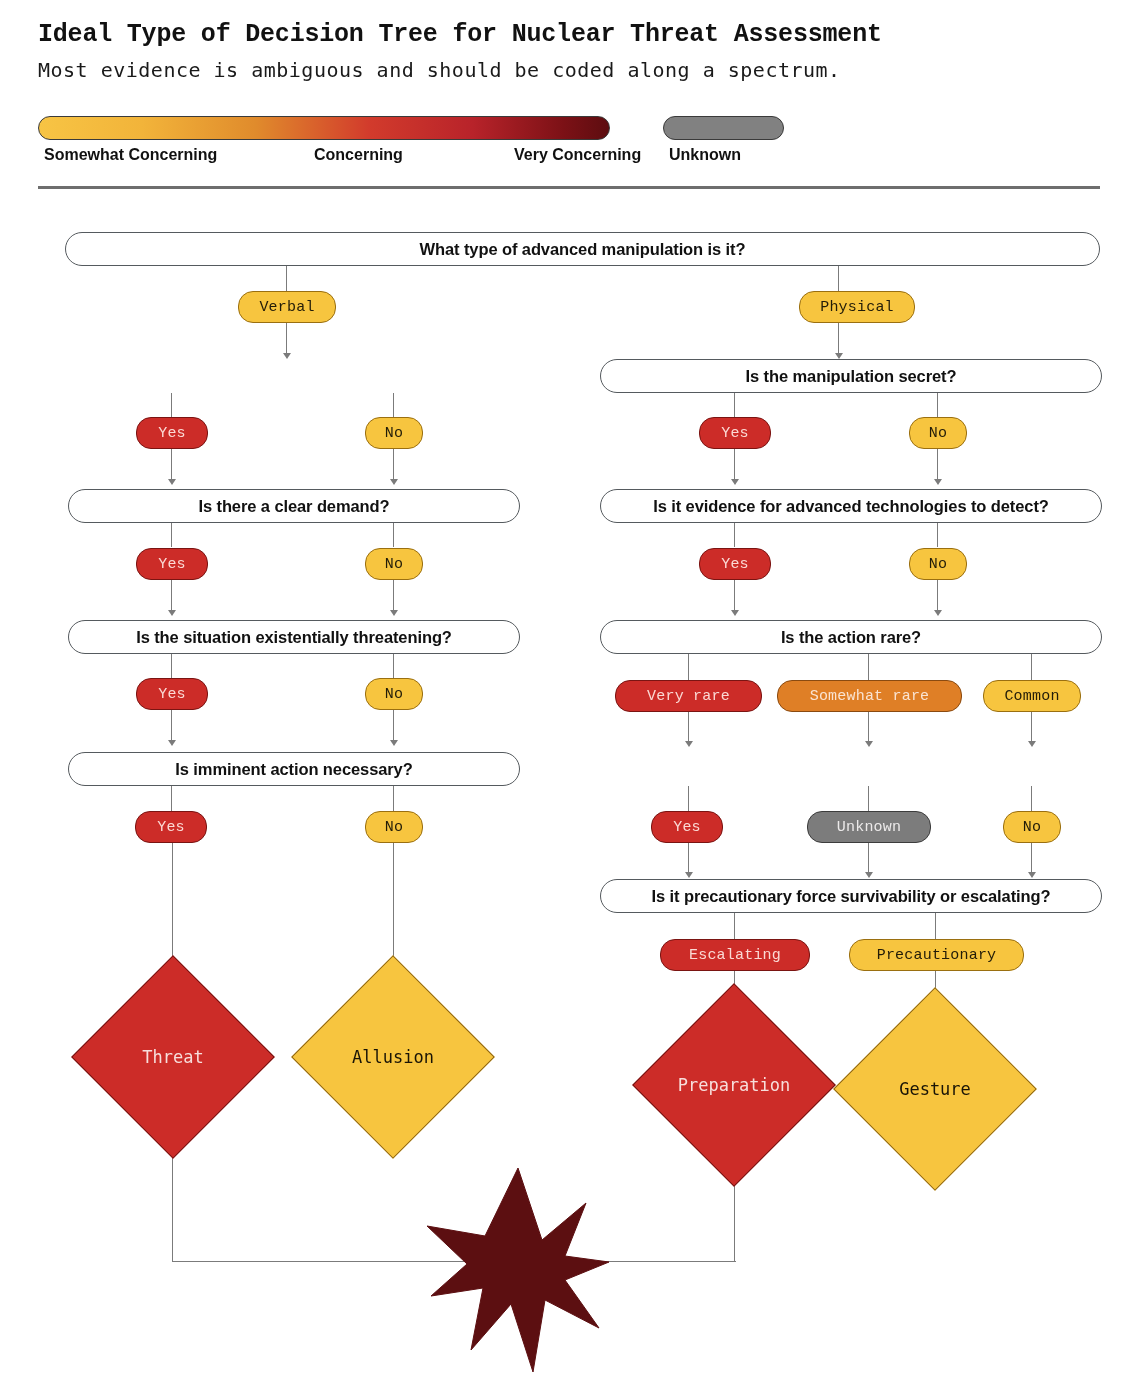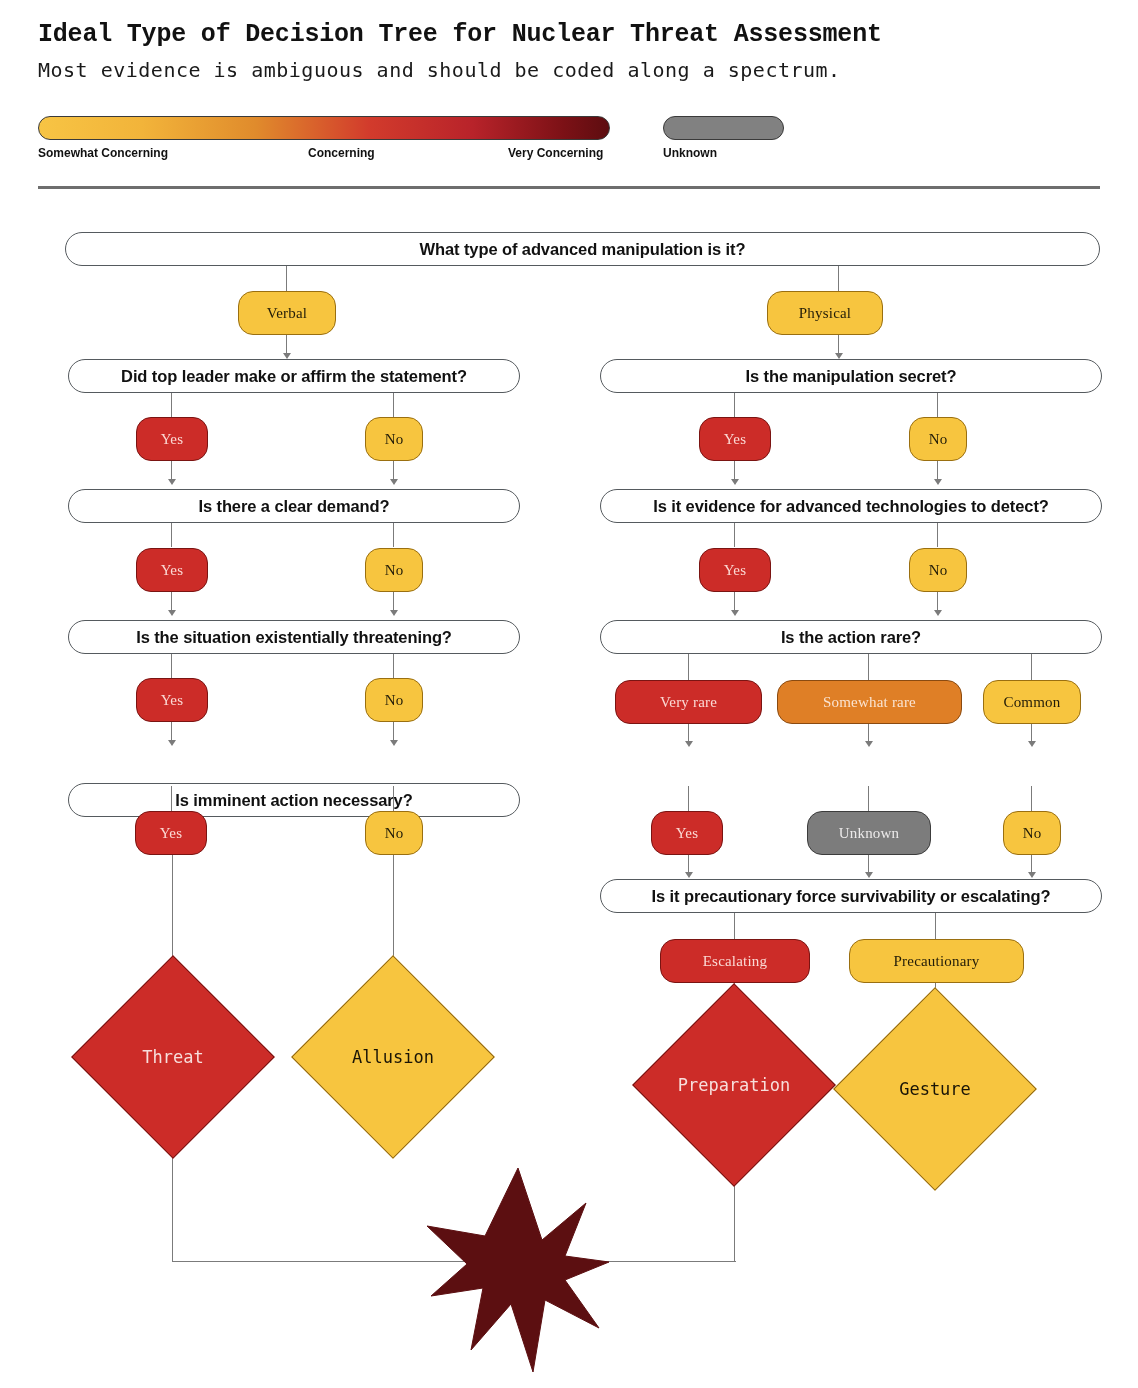--- a/index.html
+++ b/index.html
@@ -28,39 +28,39 @@
   .legend-bar{
     position:absolute;top:0;height:24px;border-radius:12px;
     border:1px solid #3a3a3a;box-sizing:border-box;
   }
   #legend-gradient{
     left:0;width:572px;
     background:linear-gradient(90deg,#f7c444 0%,#f2b43a 18%,#e08b2c 38%,#d23b2c 58%,#b8232a 76%,#7c1116 92%,#5d0d10 100%);
   }
   #legend-unknown{left:625px;width:121px;background:#818181;}
   .legend-label{
-    position:absolute;top:30px;font-size:12px;font-weight:bold;
-    font-family:"Liberation Sans",sans-serif;color:#111;white-space:nowrap;
+    position:absolute;top:30px;font-size:16px;font-weight:bold;
+    font-family:"Liberation Sans",sans-serif;color:#111;white-space:nowrap;margin-left:6px;
   }
   #rule{position:absolute;left:38px;top:186px;width:1062px;height:3px;background:#6e6e6e;}
 
   
   .qbox{
     position:absolute;box-sizing:border-box;height:34px;
     border:1.3px solid #555a5e;border-radius:17px;background:#ffffff;
     display:flex;align-items:center;justify-content:center;
     font-size:16.5px;font-weight:bold;color:#111111;
     font-family:"Liberation Sans",sans-serif;white-space:nowrap;
     letter-spacing:-0.1px;
   }
   .pill{
-    position:absolute;box-sizing:border-box;height:44px;
+    position:absolute;box-sizing:border-box;height:32px;
     border-radius:15px;border:1.3px solid #2a2a2a;
     display:flex;align-items:center;justify-content:center;
-    font-size:15px;font-family:Liberation Serif, serif;
+    font-size:15px;font-family:Liberation Mono, monospace;
     white-space:nowrap;letter-spacing:0.2px;z-index:3;
   }
   .p-red{background:#cc2c28;color:#fbd9d4;border-color:#7a1412;}
   .p-orange{background:#df7f26;color:#fae4d2;border-color:#8a4a10;}
   .p-yellow{background:#f7c53f;color:#221c08;border-color:#9a6f10;}
   .p-gray{background:#7c7c7c;color:#eceaea;border-color:#3c3c3c;}
 
   .vline{position:absolute;width:1.4px;background:#7b7b7b;z-index:1;}
   .hline{position:absolute;height:1.4px;background:#7b7b7b;z-index:1;}
   .arrow{
@@ -112,28 +112,27 @@
     <div class="legend-label" style="left:625px;">Unknown</div>
   </div>
   <div id="rule"></div>
 
   <div class="qbox" style="left:65px;top:232px;width:1035px;">What type of advanced manipulation is it?</div>
 
   <div class="vline" style="left:286px;top:266px;height:26px;"></div>
   <div class="vline" style="left:838px;top:266px;height:26px;"></div>
 
   <div class="pill p-yellow" style="left:238px;top:291px;width:98px;">Verbal</div>
-  <div class="pill p-yellow" style="left:767px;top:291px;width:116px;text-align:right;">Physical</div>
+  <div class="pill p-yellow" style="left:799px;top:291px;width:116px;text-align:right;">Physical</div>
 
   <div class="vline" style="left:286px;top:321px;height:33px;"></div>
   <div class="arrow" style="left:283px;top:353px;"></div>
   <div class="vline" style="left:838px;top:321px;height:33px;"></div>
   <div class="arrow" style="left:835px;top:353px;"></div>
 
-  <div class="qbox" style="left:68px;top:359px;width:452px;">Did top leader make or affirm the statement?</div>
   <div class="vline" style="left:171px;top:393px;height:24px;"></div>
   <div class="vline" style="left:393px;top:393px;height:24px;"></div>
   <div class="pill p-red" style="left:136px;top:417px;width:72px;">Yes</div>
   <div class="pill p-yellow" style="left:365px;top:417px;width:58px;">No</div>
   <div class="vline" style="left:171px;top:447px;height:33px;"></div>
   <div class="arrow" style="left:168px;top:479px;"></div>
   <div class="vline" style="left:393px;top:447px;height:33px;"></div>
   <div class="arrow" style="left:390px;top:479px;"></div>
 
   <div class="qbox" style="left:68px;top:489px;width:452px;">Is there a clear demand?</div>
@@ -149,21 +148,21 @@
   <div class="qbox" style="left:68px;top:620px;width:452px;">Is the situation existentially threatening?</div>
   <div class="vline" style="left:171px;top:654px;height:24px;"></div>
   <div class="vline" style="left:393px;top:654px;height:24px;"></div>
   <div class="pill p-red" style="left:136px;top:678px;width:72px;">Yes</div>
   <div class="pill p-yellow" style="left:365px;top:678px;width:58px;">No</div>
   <div class="vline" style="left:171px;top:708px;height:33px;"></div>
   <div class="arrow" style="left:168px;top:740px;"></div>
   <div class="vline" style="left:393px;top:708px;height:33px;"></div>
   <div class="arrow" style="left:390px;top:740px;"></div>
 
-  <div class="qbox" style="left:68px;top:752px;width:452px;margin-top:31px;">Is imminent action necessary?</div>
+  <div class="qbox" style="left:68px;top:752px;width:452px;">Is imminent action necessary?</div>
   <div class="vline" style="left:171px;top:786px;height:25px;"></div>
   <div class="vline" style="left:393px;top:786px;height:25px;"></div>
   <div class="pill p-red" style="left:135px;top:811px;width:72px;">Yes</div>
   <div class="pill p-yellow" style="left:365px;top:811px;width:58px;">No</div>
 
   <div class="vline" style="left:172px;top:841px;height:156px;"></div>
   <div class="vline" style="left:393px;top:841px;height:156px;"></div>
 
   <div class="diamond d-red" style="left:101px;top:985px;width:144px;height:144px;">
     <div class="dshape"></div>

